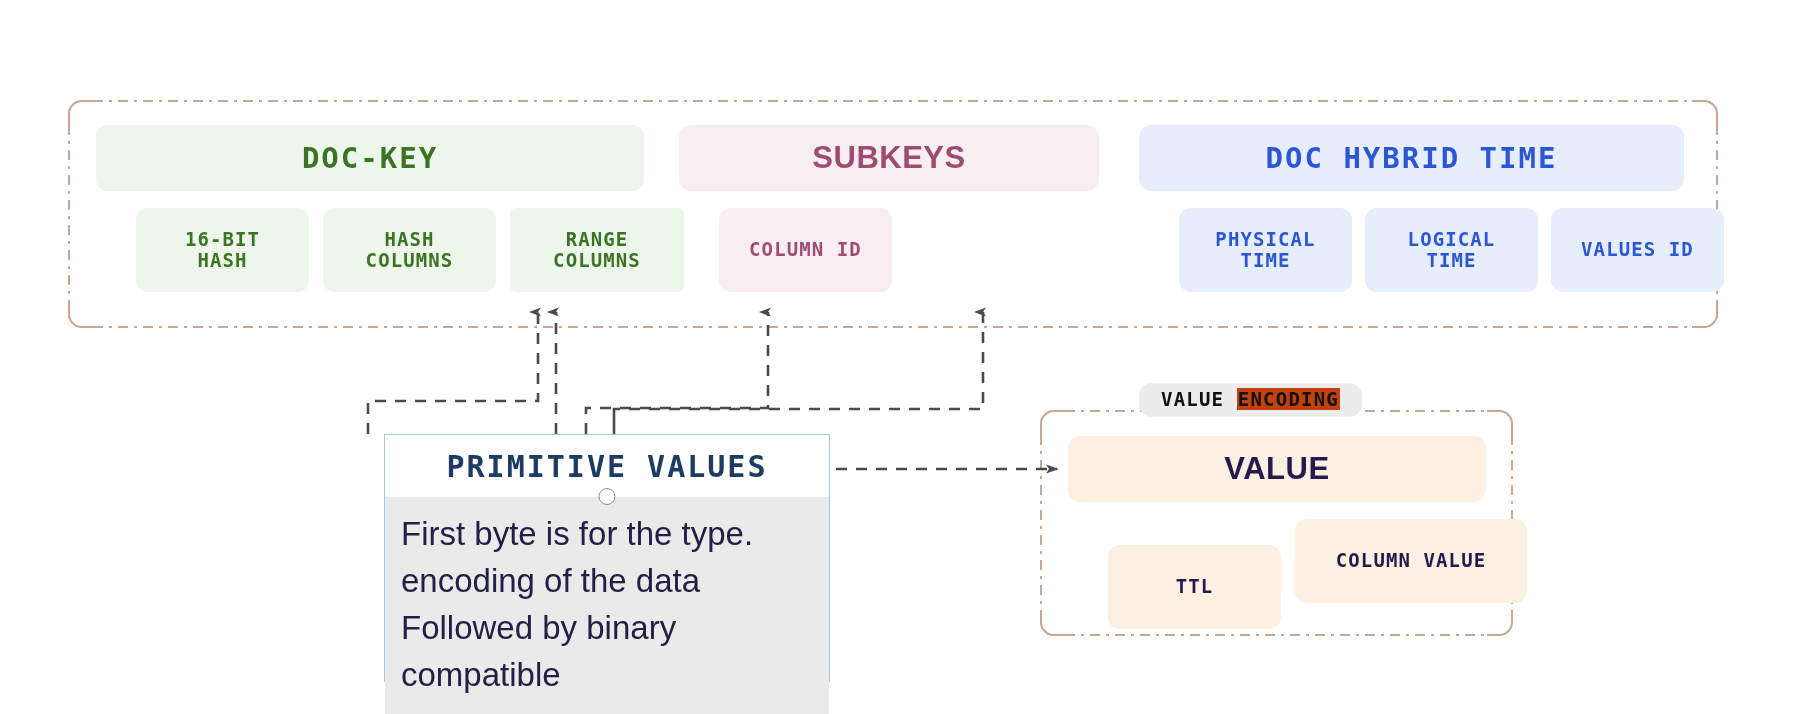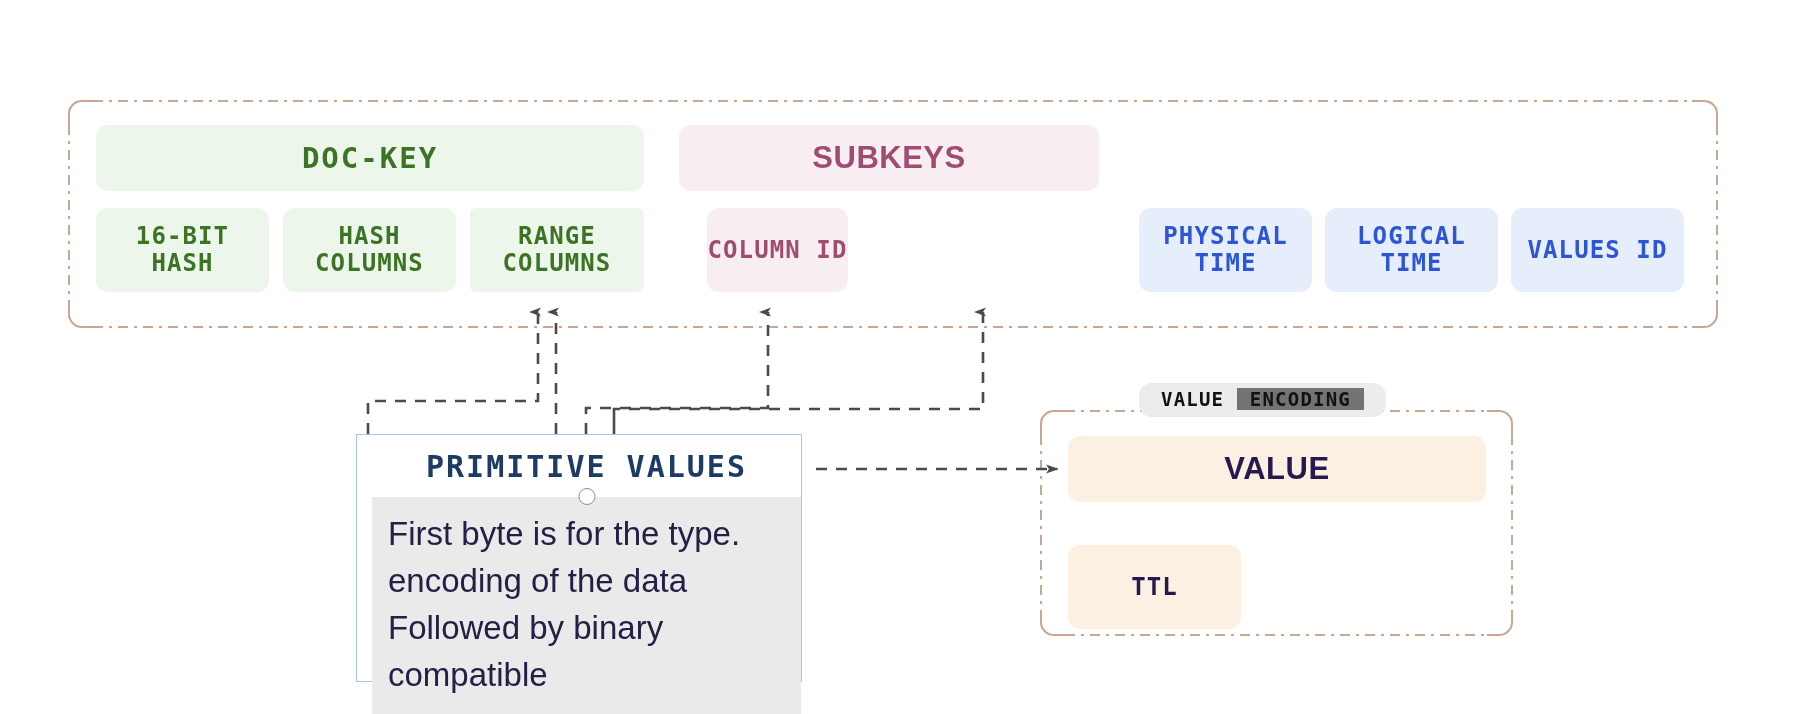--- a/index.html
+++ b/index.html
@@ -55,22 +55,22 @@
     padding: 5px 22px 7px 22px;
     font-family: "DejaVu Sans Mono", monospace;
     font-weight: bold;
     font-size: 19px;
     letter-spacing: 1.2px;
     color: #111111;
     white-space: nowrap;
     z-index: 6;
   }
   .group-title .hl {
-    background: #737373;
-    padding: 0 13px;
+    background: #c2410c;
+    padding: 0 1px;
   }
 
   
   .band {
     position: absolute;
     border-radius: 12px;
     display: flex;
     align-items: center;
     justify-content: center;
     box-sizing: border-box;
@@ -85,22 +85,23 @@
   }
   .band-head.sans {
     font-family: "Liberation Sans", sans-serif;
     font-weight: bold;
     font-size: 31px;
     letter-spacing: 0.5px;
   }
   .leaf {
     font-family: "DejaVu Sans Mono", monospace;
     font-weight: bold;
-    font-size: 24px;
+    font-size: 19px;
     letter-spacing: 1.1px;
+    margin-left: 40px;
   }
 
   
   .green      { background: #edf6ea; color: #3d7324; }
   .green-leaf { background: #edf6ea; color: #3d7324; }
   .pink       { background: #f8eef1; color: #9e4c72; }
   .pink-leaf  { background: #f8eef1; color: #9e4c72; }
   .blue       { background: #e7eefb; color: #2c56d3; }
   .blue-leaf  { background: #e7eefb; color: #2c56d3; }
   .cream      { background: #fbf0e2; color: #251a4d; }
@@ -183,22 +184,23 @@
   </div>
   <div class="band leaf green-leaf" style="left:470px; top:208px; width:174px; height:84px;border-radius:6px;">
     <span style="display:block">
       <span>RANGE</span><br>
       <span>COLUMNS</span>
     </span>
   </div>
 
   <div class="band band-head sans pink" style="left:679px; top:125px; width:420px; height:66px;">SUBKEYS</div>
 
-  <div class="band leaf pink-leaf" style="left:707px; top:208px; width:141px; height:84px;">COLUMN ID</div>
-
+  <div class="band leaf pink-leaf" style="left:679px; top:208px; width:173px; height:84px;">COLUMN ID</div>
+
+  <div class="band band-head blue" style="left:1139px; top:125px; width:545px; height:66px;">DOC HYBRID TIME</div>
 
   <div class="band leaf blue-leaf" style="left:1139px; top:208px; width:173px; height:84px;">
     <span style="display:block">
       <span>PHYSICAL</span><br>
       <span>TIME</span>
     </span>
   </div>
   <div class="band leaf blue-leaf" style="left:1325px; top:208px; width:173px; height:84px;">
     <span style="display:block">
       <span>LOGICAL</span><br>
@@ -213,22 +215,23 @@
   <div class="group-corner" style="left:1040px; top:610px; border-right:none; border-top:none; border-bottom-left-radius:14px;"></div>
   <div class="group-corner" style="left:1487px; top:610px; border-left:none; border-top:none; border-bottom-right-radius:14px;"></div>
 
   <div class="group-title" style="left:1139px; top:383px;">
     <span>VALUE </span><span class="hl">ENCODING</span>
   </div>
 
   <div class="band band-head sans cream" style="left:1068px; top:436px; width:418px; height:66px;">VALUE</div>
 
   <div class="band leaf cream-leaf" style="left:1068px; top:545px; width:173px; height:84px;">TTL</div>
-
-  <div class="note" style="left:356px; top:434px; width:446px; height:248px;padding-left:15px;">
+  <div class="band leaf cream-leaf" style="left:1255px; top:519px; width:232px; height:84px;">COLUMN VALUE</div>
+
+  <div class="note" style="left:384px; top:434px; width:446px; height:248px;">
     <div class="note-header">
       <span>PRIMITIVE VALUES</span>
       <span class="note-dot"></span>
     </div>
     <div class="note-body">
       <div>First byte is for the type.</div>
       <div>encoding of the data</div>
       <div>Followed by binary compatible</div>
     </div>
   </div>

